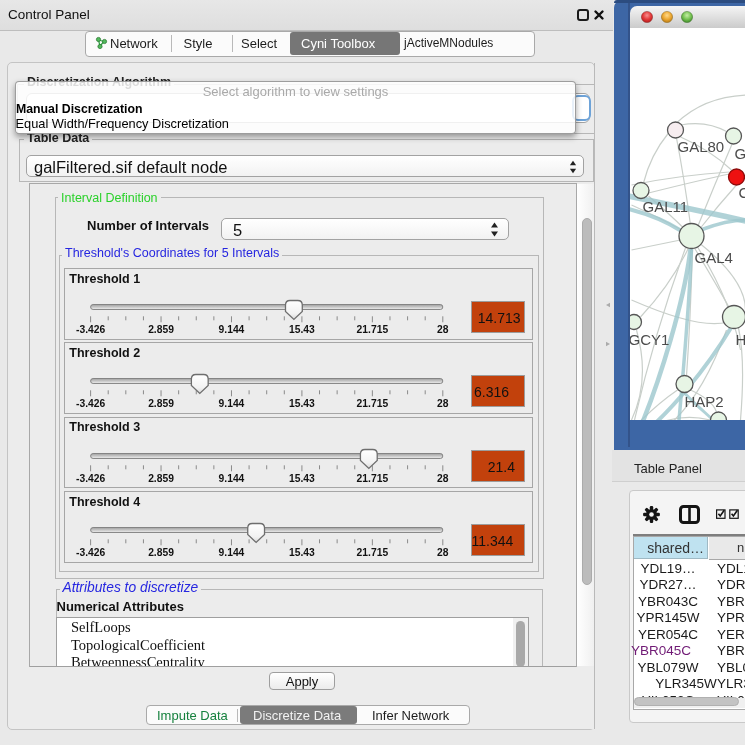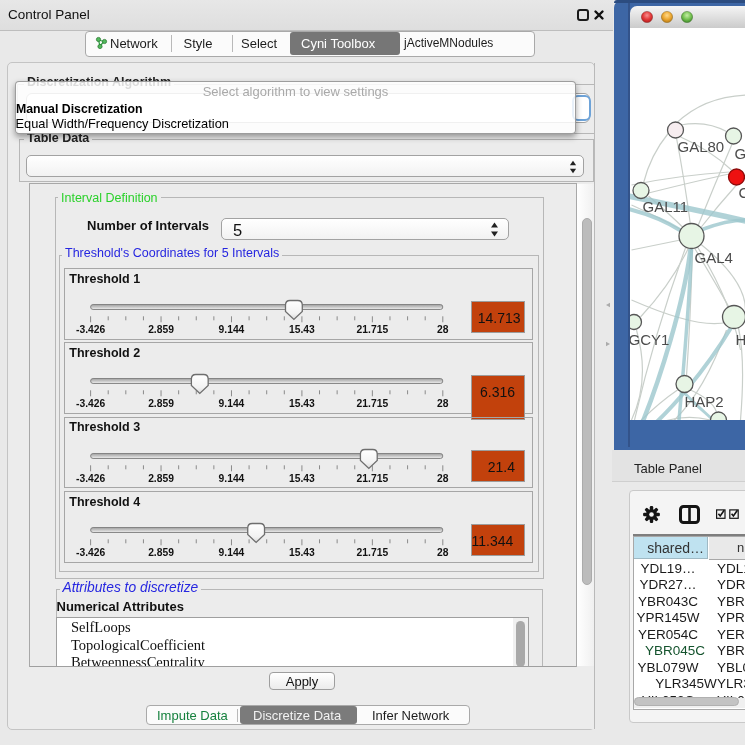--- a/index.html
+++ b/index.html
@@ -44,20 +44,21 @@
  border:1px solid #c4c4c4;border-radius:5px;box-sizing:border-box;"></div>
 
 <div class="grp" style="left:17px;top:83.5px;width:576px;height:48px;"></div>
 <div class="abs" style="left:24px;top:76.3px;font-size:12.5px;font-weight:bold;color:#222;background:#ececec;padding:0 3px;line-height:12px;">Discretization Algorithm</div>
 <div class="abs" style="left:26px;top:93px;width:564px;height:30px;background:#fff;border:1px solid #a2a2a2;border-radius:6px;box-sizing:border-box;"></div>
 <div class="abs" style="left:572px;top:95px;width:19px;height:26px;background:#fff;border:2.5px solid #6ea3d8;border-radius:6px;box-sizing:border-box;"></div>
 
 <div class="grp" style="left:19px;top:139px;width:573px;height:41px;"></div>
 <div class="glabel" style="left:24px;top:131.8px;color:#222;font-weight:bold;">Table Data</div>
 <div class="combo" style="left:26px;top:155px;width:558px;height:22px;line-height:22px;box-sizing:border-box;">
+ <span style="padding-left:7px;">galFiltered.sif default node</span>
  <svg style="position:absolute;right:6px;top:3.5px;" width="8" height="14" viewBox="0 0 9 15">
   <path d="M4.5 0.5 L8 5.5 L1 5.5 Z" fill="#222"></path>
       <path d="M4.5 14.5 L8 9.5 L1 9.5 Z" fill="#222"></path>
  </svg>
 </div>
 
 <div class="abs" style="left:15.3px;top:80.9px;width:561px;height:53.5px;background:rgba(255,255,255,0.84);
  border:1px solid rgba(140,140,140,0.85);border-radius:4px;box-shadow:0 3px 6px rgba(0,0,0,0.38);box-sizing:border-box;"></div>
 <div class="abs" style="left:15px;top:83.8px;width:561px;text-align:center;font-size:13px;color:#a9a9a9;">Select algorithm to view settings</div>
 <div class="abs" style="left:16px;top:101.8px;font-size:12.3px;font-weight:bold;color:#000;">Manual Discretization</div>
@@ -164,21 +165,21 @@
     <line x1="365.19" y1="21.30" x2="365.19" y2="25.30" stroke="#8a8a8a" stroke-width="1"></line>
     <line x1="382.80" y1="21.30" x2="382.80" y2="27.30" stroke="#8a8a8a" stroke-width="1"></line>
     <text x="30.60" y="37.90" font-size="10.3px" font-weight="bold" fill="#111" text-anchor="middle" font-family="Liberation Sans,sans-serif">-3.426</text>
     <text x="101.04" y="37.90" font-size="10.3px" font-weight="bold" fill="#111" text-anchor="middle" font-family="Liberation Sans,sans-serif">2.859</text>
     <text x="171.48" y="37.90" font-size="10.3px" font-weight="bold" fill="#111" text-anchor="middle" font-family="Liberation Sans,sans-serif">9.144</text>
     <text x="241.92" y="37.90" font-size="10.3px" font-weight="bold" fill="#111" text-anchor="middle" font-family="Liberation Sans,sans-serif">15.43</text>
     <text x="312.36" y="37.90" font-size="10.3px" font-weight="bold" fill="#111" text-anchor="middle" font-family="Liberation Sans,sans-serif">21.715</text>
     <text x="382.80" y="37.90" font-size="10.3px" font-weight="bold" fill="#111" text-anchor="middle" font-family="Liberation Sans,sans-serif">28</text>
     <path d="M 131.38 10.00 Q 131.38 5.50 135.88 5.50 L 143.68 5.50 Q 148.18 5.50 148.18 10.00 L 148.18 16.50 L 139.78 24.40 L 131.38 16.50 Z" fill="url(#th2)" stroke="#6e6e6e" stroke-width="1.3"></path>
   </svg>
-<div class="vbox" style="left:470.5px;top:375.3px;width:54.5px;height:45px;line-height:32px;box-sizing:border-box;padding-right:9px;">6.316</div>
+<div class="vbox" style="left:470.5px;top:375.3px;width:54.5px;height:32px;line-height:32px;box-sizing:border-box;padding-right:15px;">6.316</div>
 <div class="abs" style="left:63.5px;top:416.6px;width:469px;height:71.5px;border:1px solid #a6a6a6;box-sizing:border-box;"></div>
 <div class="abs" style="left:69.3px;top:420.1px;font-size:12.5px;font-weight:bold;color:#111;">Threshold 3</div>
 <svg class="abs" style="left:60.0px;top:443.6px;" width="400" height="42" viewBox="0 0 400 42">
     <defs>
       <linearGradient id="trk3" x1="0" y1="0" x2="0" y2="1">
         <stop offset="0" stop-color="#9f9f9f"></stop>
         <stop offset="0.45" stop-color="#c2c2c2"></stop>
         <stop offset="1" stop-color="#f0f0f0"></stop>
       </linearGradient>
       <linearGradient id="th3" x1="0" y1="0" x2="0" y2="1">
@@ -413,21 +414,21 @@
 <div class="abs" style="left:631px;top:560.5px;width:74px;font-size:13.5px;color:#1a1a1a;text-align:center;">YDL19…</div>
 <div class="abs" style="left:717px;top:560.5px;font-size:13.5px;color:#1a1a1a;">YDL1</div>
 <div class="abs" style="left:631px;top:577.0px;width:74px;font-size:13.5px;color:#1a1a1a;text-align:center;">YDR27…</div>
 <div class="abs" style="left:717px;top:577.0px;font-size:13.5px;color:#1a1a1a;">YDR2</div>
 <div class="abs" style="left:631px;top:593.5px;width:74px;font-size:13.5px;color:#1a1a1a;text-align:center;">YBR043C</div>
 <div class="abs" style="left:717px;top:593.5px;font-size:13.5px;color:#1a1a1a;">YBR0</div>
 <div class="abs" style="left:631px;top:610.0px;width:74px;font-size:13.5px;color:#1a1a1a;text-align:center;">YPR145W</div>
 <div class="abs" style="left:717px;top:610.0px;font-size:13.5px;color:#1a1a1a;">YPR1</div>
 <div class="abs" style="left:631px;top:626.5px;width:74px;font-size:13.5px;color:#1a1a1a;text-align:center;">YER054C</div>
 <div class="abs" style="left:717px;top:626.5px;font-size:13.5px;color:#1a1a1a;">YER0</div>
-<div class="abs" style="left:631px;top:643.0px;width:74px;font-size:13.5px;color:#14532d;text-align:right;">YBR045C</div>
+<div class="abs" style="left:631px;top:643.0px;width:74px;font-size:13.5px;color:#701a75;text-align:left;">YBR045C</div>
 <div class="abs" style="left:717px;top:643.0px;font-size:13.5px;color:#1a1a1a;">YBR0</div>
 <div class="abs" style="left:631px;top:659.5px;width:74px;font-size:13.5px;color:#1a1a1a;text-align:center;">YBL079W</div>
 <div class="abs" style="left:717px;top:659.5px;font-size:13.5px;color:#1a1a1a;">YBL0</div>
 <div class="abs" style="left:637px;top:676.0px;width:74px;font-size:13.5px;color:#1a1a1a;text-align:center;padding-left:12px;">YLR345W</div>
 <div class="abs" style="left:717px;top:676.0px;font-size:13.5px;color:#1a1a1a;">YLR3</div>
 <div class="abs" style="left:631px;top:692.5px;width:74px;font-size:13.5px;color:#1a1a1a;text-align:center;">YIL052C</div>
 <div class="abs" style="left:717px;top:692.5px;font-size:13.5px;color:#1a1a1a;">YIL0</div>
 
 <div class="abs" style="left:634px;top:697.5px;width:111px;height:10px;background:#f0f0f0;"></div>
 <div class="abs" style="left:634px;top:697px;width:105px;height:8.5px;background:#c3c3c3;border:1px solid #b0b0b0;border-radius:5px;box-sizing:border-box;"></div>

